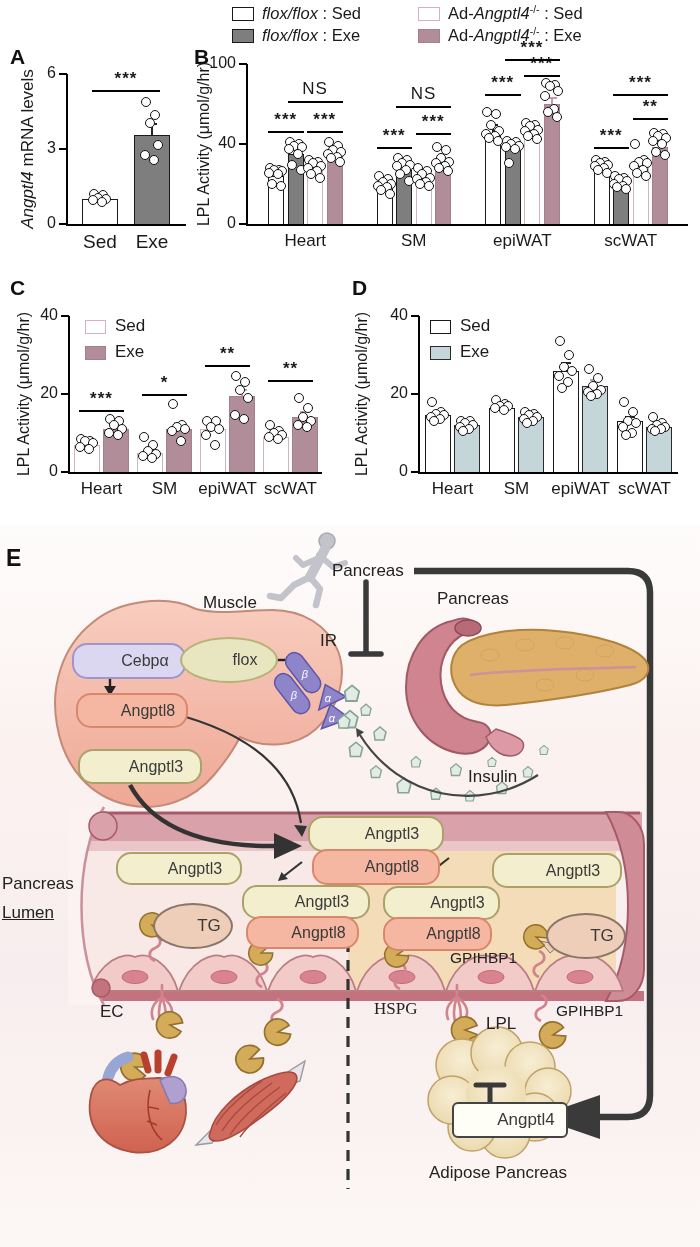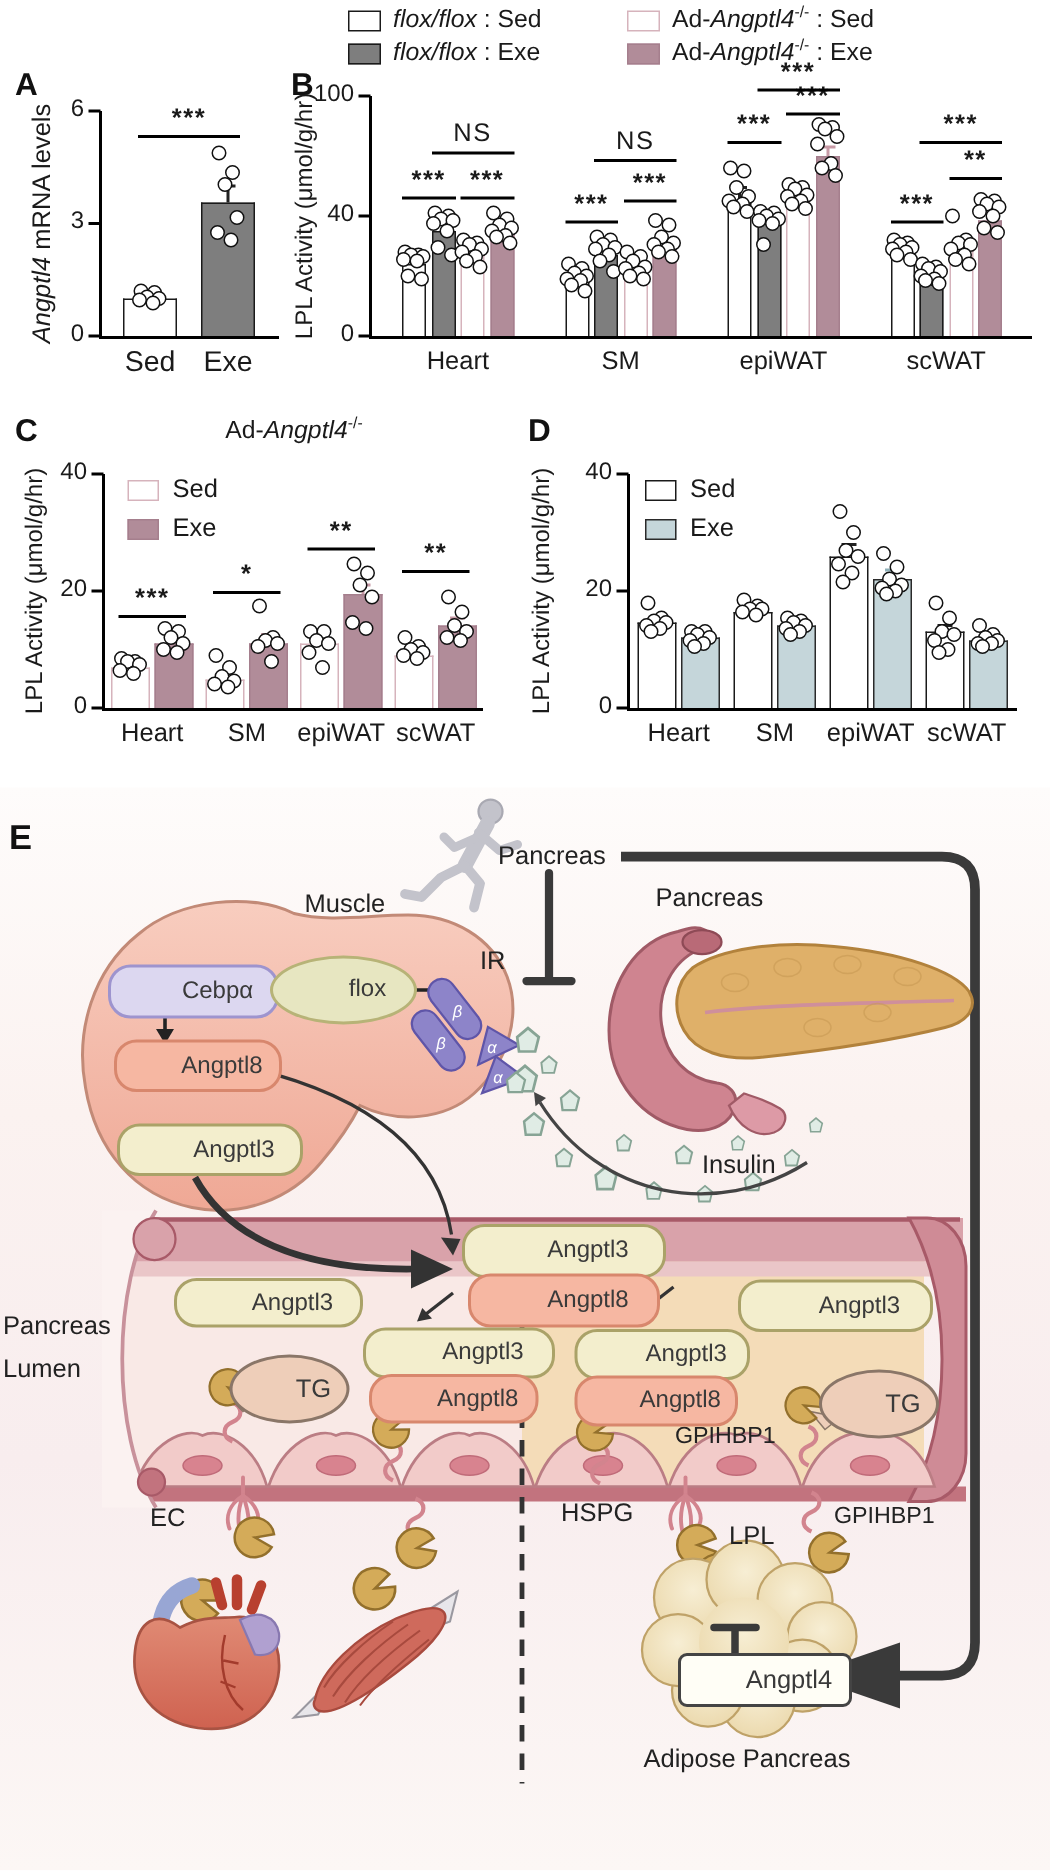--- a/index.html
+++ b/index.html
@@ -304,21 +304,20 @@
   <div class="chart" style="left: 8px; top: 272px; width: 332px; height: 250px;">
       <div style="position: absolute; left: 60px; top: 44px; width: 2px; height: 156px; background: rgb(0, 0, 0);"></div>
       <div style="position: absolute; left: 60px; top: 200px; width: 254px; height: 2px; background: rgb(0, 0, 0);"></div>
       <div style="position: absolute; left: 53px; top: 199px; width: 8px; height: 2px; background: rgb(0, 0, 0);"></div>
       <div style="position: absolute; left: 14px; top: 190px; width: 36px; text-align: right; font-size: 16px;">0</div>
       <div style="position: absolute; left: 53px; top: 121px; width: 8px; height: 2px; background: rgb(0, 0, 0);"></div>
       <div style="position: absolute; left: 14px; top: 112px; width: 36px; text-align: right; font-size: 16px;">20</div>
       <div style="position: absolute; left: 53px; top: 43px; width: 8px; height: 2px; background: rgb(0, 0, 0);"></div>
       <div style="position: absolute; left: 14px; top: 34px; width: 36px; text-align: right; font-size: 16px;">40</div>
       <div style="position: absolute; left: 16px; top: 122px; white-space: nowrap; font-size: 16px; transform: translate(-50%, -50%) rotate(-90deg);"><span>LPL Activity (μmol/g/hr)</span></div>
-      <div style="position: absolute; left: 62px; top: 6px; width: 252px; text-align: center; font-size: 16.5px;"><span>Ad-</span><i>Angptl4</i><sup class="supmm">-/-</sup><span></span></div>
       <div style="position: absolute; left: 77px; top: 48px; width: 21px; height: 14px; background: rgb(255, 255, 255); border: 1.8px solid rgb(214, 179, 188); box-sizing: border-box;"></div>
       <div style="position: absolute; left: 107px; top: 44px; font-size: 17px;">Sed</div>
       <div style="position: absolute; left: 77px; top: 74px; width: 21px; height: 14px; background: rgb(177, 140, 153); border: 1.8px solid rgb(165, 127, 141); box-sizing: border-box;"></div>
       <div style="position: absolute; left: 107px; top: 70px; font-size: 17px;">Exe</div>
       <div style="position: absolute; left: 66px; top: 172.7px; width: 26px; height: 27.3px; background: rgb(255, 255, 255); border-top: 1.8px solid rgb(214, 179, 188); border-right: 1.8px solid rgb(214, 179, 188); border-bottom: none; border-left: 1.8px solid rgb(214, 179, 188); border-image: initial; z-index: 1;"></div>
       <div style="position: absolute; left: 78px; top: 170.75px; width: 2px; height: 1.95px; background: rgb(199, 154, 166); z-index: 2;"></div>
       <div style="position: absolute; left: 74px; top: 169.75px; width: 10px; height: 2px; background: rgb(199, 154, 166); z-index: 2;"></div>
       <div style="position: absolute; left: 68px; top: 161.85px; width: 10px; height: 10px; border-radius: 50%; background: rgb(255, 255, 255); border: 1.7px solid rgb(17, 17, 17); z-index: 4; box-sizing: border-box;"></div>
       <div style="position: absolute; left: 77px; top: 163.8px; width: 10px; height: 10px; border-radius: 50%; background: rgb(255, 255, 255); border: 1.7px solid rgb(17, 17, 17); z-index: 4; box-sizing: border-box;"></div>
       <div style="position: absolute; left: 72px; top: 163.8px; width: 10px; height: 10px; border-radius: 50%; background: rgb(255, 255, 255); border: 1.7px solid rgb(17, 17, 17); z-index: 4; box-sizing: border-box;"></div>
@@ -744,23 +743,23 @@
           <path d="M476,560 H504"></path>
       </g>
     </svg>
 
     <div class="dlabel" style="left:332px;top:36px;">Pancreas</div>
     <div class="dlabel" style="left:203px;top:68px;">Muscle</div>
     <div class="dlabel" style="left:437px;top:64px;">Pancreas</div>
     <div class="dlabel" style="left:320px;top:106px;">IR</div>
     <div class="dlabel" style="left:468px;top:242px;">Insulin</div>
     <div class="dlabel" style="left:2px;top:349px;">Pancreas</div>
-    <div class="dlabel" style="left:2px;top:378px;">Lumen</div>
+    <div class="dlabel" style="left:2px;top:378px;text-decoration:underline;">Lumen</div>
     <div class="dlabel" style="left:100px;top:477px;">EC</div>
-    <div class="dlabel" style="left:374px;top:474px;">HSPG</div>
+    <div class="dlabel" style="left:374px;top:474px;font-family:Liberation Serif, serif;">HSPG</div>
     <div class="dlabel" style="left:486px;top:489px;">LPL</div>
     <div class="dlabel small-lb" style="left:556px;top:477px;">GPIHBP1</div>
     <div class="dlabel" style="left:462px;top:394px;">LPL</div>
     <div class="dlabel small-lb" style="left:450px;top:424px;">GPIHBP1</div>
     <div class="dlabel" style="left:418px;top:638px;width:160px;text-align:center;">Adipose Pancreas</div>
 
     <div class="pill" style="left:72px;top:118px;width:78px;height:32px;background:#dcd7f0;border:2px solid #9e94ce;">Cebpα</div>
     <div class="pill" style="left:180px;top:112px;width:62px;height:42px;background:#e7e6c1;border:2px solid #b7b377;border-radius:50%;">flox</div>
     <div class="pill" style="left:76px;top:168px;width:76px;height:31px;background:#f6b7a2;border:2px solid #d8876d;">Angptl8</div>
     <div class="pill" style="left:78px;top:224px;width:88px;height:31px;background:#f3eecd;border:2px solid #aaa268;">Angptl3</div>

